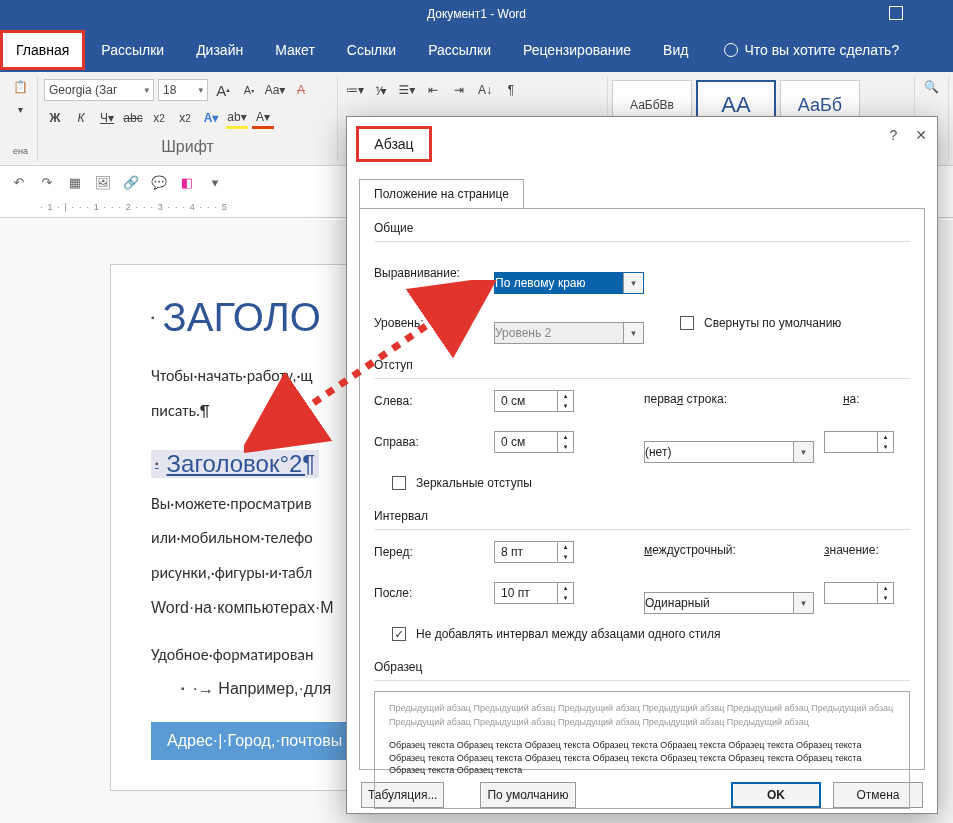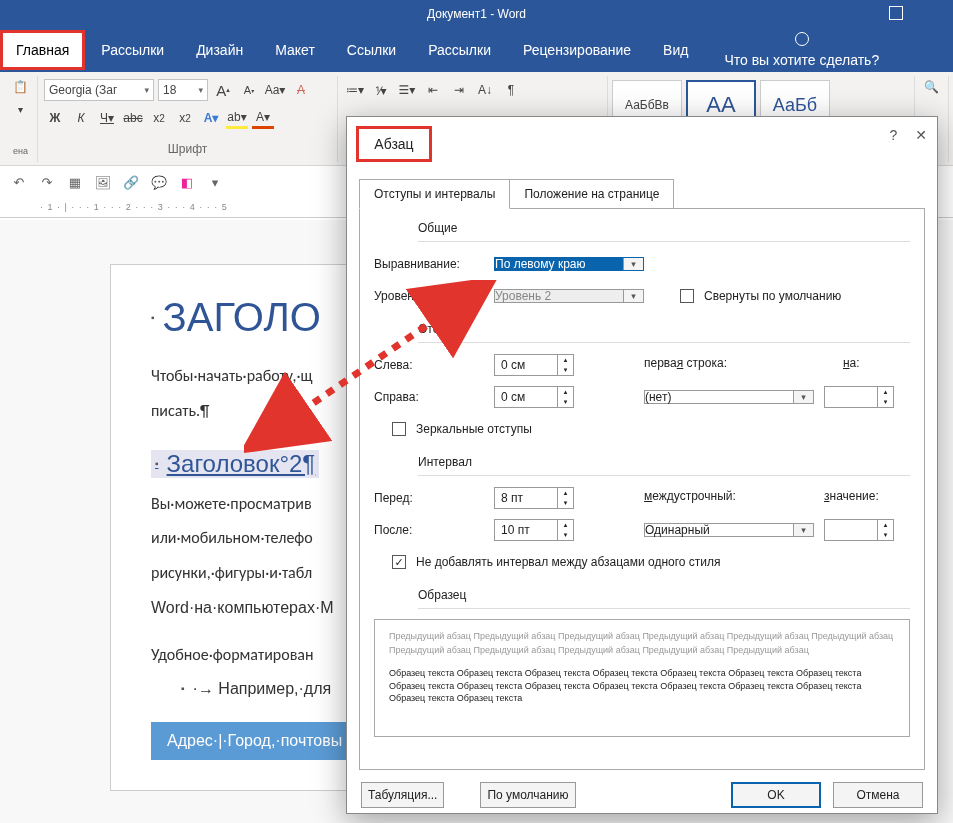--- a/index.html
+++ b/index.html
@@ -6,38 +6,38 @@
   body { margin: 0; width: 953px; height: 823px; background: #fff; overflow: hidden; position: relative; }
 
   
   .titlebar { height: 28px; background: #2b579a; color: #fff; display: flex; align-items: center; justify-content: center; font-size: 12px; position: relative; }
   .titlebar .fold { position: absolute; right: 50px; top: 6px; width: 14px; height: 14px; border: 1px solid #fff; }
 
   
   .ribbon-tabs { height: 44px; background: #2b579a; color: #fff; display: flex; align-items: center; padding: 0 0 0 0; font-size: 14px; position: relative; }
   .ribbon-tabs .tab { padding: 12px 16px; cursor: pointer; }
   .ribbon-tabs .tab.active { background: #fff; color: #000000; outline: 3px solid #e0342c; outline-offset: -3px; }
-  .tell-me { margin-left: 20px; display: flex; align-items: center; gap: 6px; flex-direction: column; }
+  .tell-me { margin-left: 20px; display: flex; align-items: center; gap: 6px; }
   .tell-me .bulb { width: 14px; height: 14px; border-radius: 50%; border: 1.5px solid #fff; position: relative; }
 
   
   .ribbon { height: 94px; background: #f3f2f1; border-bottom: 1px solid #d6d6d6; display: flex; align-items: flex-start; padding: 4px 4px 0 4px; font-size: 12px; color: #444; position: relative; }
   .ribbon-group { display: flex; flex-direction: column; height: 86px; padding: 0 6px; border-right: 1px solid #ddd; }
   .ribbon-row { display: flex; align-items: center; gap: 4px; height: 28px; }
-  .ribbon-group-label { text-align: center; font-size: 12px; color: #666; margin-top: auto; padding-bottom: 6px; white-space: nowrap; }
+  .ribbon-group-label { text-align: center; font-size: 16px; color: #666; margin-top: auto; padding-bottom: 6px; white-space: nowrap; }
   .combo { height: 22px; border: 1px solid #c4c4c4; background: #fff; display: flex; align-items: center; padding: 0 4px; font-size: 12px; }
   .combo .chev { margin-left: auto; font-size: 9px; color: #666; }
   .btn-icon { width: 22px; height: 22px; display: flex; align-items: center; justify-content: center; color: #444; }
   .bold { font-weight: bold; }
   .italic { font-style: italic; }
   .underline { text-decoration: underline; }
   .strike { text-decoration: line-through; }
 
   .styles-gallery { display: flex; gap: 4px; height: 56px; padding: 4px; }
-  .style-thumb { width: 70px; height: 50px; border: 1px solid #ccc; background: #fff; display: flex; align-items: center; justify-content: center; font-size: 12px; }
+  .style-thumb { width: 80px; height: 50px; border: 1px solid #ccc; background: #fff; display: flex; align-items: center; justify-content: center; font-size: 12px; }
   .style-thumb.h1 { color: #2f5597; font-size: 22px; border: 2px solid #2b579a; }
   .style-thumb.h2 { color: #2f5597; font-size: 18px; }
 
   
   .qat { height: 32px; display: flex; align-items: center; gap: 10px; padding: 0 10px; font-size: 13px; color: #666; }
   .qat-icon { width: 18px; height: 18px; display: flex; align-items: center; justify-content: center; }
 
   
   .ruler { height: 18px; background: #fff; border-bottom: 1px solid #ccc; position: relative; margin-top: 2px; }
   .ruler-bar { position: absolute; left: 40px; top: 2px; height: 12px; font-size: 9px; color: #888; letter-spacing: 1px; }
@@ -56,39 +56,39 @@
   
   .dialog { position: absolute; left: 346px; top: 116px; width: 592px; height: 698px; background: #fff; border: 1px solid #888; box-shadow: 0 8px 30px rgba(0,0,0,0.35); font-size: 12px; color: #222; }
   .dialog-title { height: 42px; display: flex; align-items: center; padding: 0 14px; font-size: 14px; outline: 3px solid #e0342c; outline-offset: -6px; width: 82px; margin: 6px 0 0 6px; justify-content: center; }
   .dialog-ctrls { position: absolute; right: 10px; top: 10px; display: flex; gap: 18px; font-size: 14px; color: #555; }
   .dialog-tabs { display: flex; margin: 14px 12px 0 12px; border-bottom: 0; }
   .dialog-tab { padding: 7px 14px; border: 1px solid #aaa; background: #fff; font-size: 12px; position: relative; }
   .dialog-tab.active { border-bottom: 1px solid #fff; z-index: 2; }
   .dialog-tab + .dialog-tab { margin-left: -1px; }
   .dialog-body { border: 1px solid #aaa; margin: -1px 12px 0 12px; padding: 12px 14px 14px 14px; height: 562px; position: relative; }
   .d-section { margin-bottom: 14px; }
-  .d-section-title { font-size: 12px; padding-bottom: 6px; border-bottom: 1px solid #ddd; margin-bottom: 10px; margin-left: 44px; }
+  .d-section-title { font-size: 12px; padding-bottom: 6px; border-bottom: 1px solid #ddd; margin-bottom: 10px; }
   .d-row { display: flex; align-items: center; gap: 10px; margin-bottom: 8px; min-height: 24px; }
   .d-label { width: 110px; }
-  .d-select { width: 150px; height: 14px; border: 1px solid #999; display: flex; align-items: center; padding: 0 0; background: #fff; position: relative; }
+  .d-select { width: 150px; height: 22px; border: 1px solid #999; display: flex; align-items: center; padding: 0 0; background: #fff; position: relative; margin-top: 20px; }
   .d-select.hl { background: #0a64ad; color: #fff; border-color: #0a64ad; }
   .d-select.disabled { background: #eee; color: #888; }
   .d-select .chev { position: absolute; right: 0; top: 0; bottom: 0; width: 20px; border-left: 1px solid #999; display: flex; align-items: center; justify-content: center; font-size: 9px; color: #555; background: #f4f4f4; }
   .d-select.hl .chev { color: #555; }
   .d-spin { width: 80px; height: 22px; border: 1px solid #999; display: flex; align-items: center; padding: 0 6px; position: relative; background: #fff; }
   .d-spin .arrows { position: absolute; right: 0; top: 0; bottom: 0; width: 16px; border-left: 1px solid #999; display: flex; flex-direction: column; }
   .d-spin .arrows span { flex: 1; font-size: 7px; display: flex; align-items: center; justify-content: center; }
   .d-check { width: 14px; height: 14px; border: 1px solid #555; display: inline-flex; align-items: center; justify-content: center; font-size: 11px; }
   .d-col-label { font-size: 12px; margin-bottom: 4px; }
   .d-col-label .u { text-decoration: underline; }
   .preview { border: 1px solid #aaa; height: 118px; padding: 10px 14px; font-size: 9px; color: #999; line-height: 1.5; }
   .preview .sample { color: #222; font-size: 9px; margin-top: 10px; line-height: 1.4; }
   .dialog-buttons { display: flex; gap: 12px; padding: 12px 14px; }
   .dbtn { height: 26px; padding: 0 6px; border: 1px solid #999; background: #f4f4f4; display: flex; align-items: center; font-size: 12px; cursor: pointer; }
-  .dbtn.primary { border: 2px solid #0a64ad; }
+  .dbtn.primary { border: 2px solid #0a64ad; font-weight: bold; }
 
   
   .red-arrow { position: absolute; left: 244px; top: 280px; pointer-events: none; z-index: 50; }
 </style>
 </head>
 <body>
 
 <div class="titlebar">
   <span>Документ1 - Word</span>
   <span class="fold"></span>
@@ -224,21 +224,20 @@
 </svg>
 
 <div class="dialog">
   <div class="dialog-ctrls">
     <span>?</span>
     <span>✕</span>
   </div>
   <div class="dialog-title">Абзац</div>
 
   <div class="dialog-tabs">
-    <div class="dialog-tab active">Отступы и интервалы</div>
     <div class="dialog-tab">Положение на странице</div>
   </div>
 
   <div class="dialog-body">
 
     <div class="d-section">
       <div class="d-section-title">Общие</div>
       <div class="d-row">
         <div class="d-label">Выравнивание:</div>
         <div class="d-select hl">

